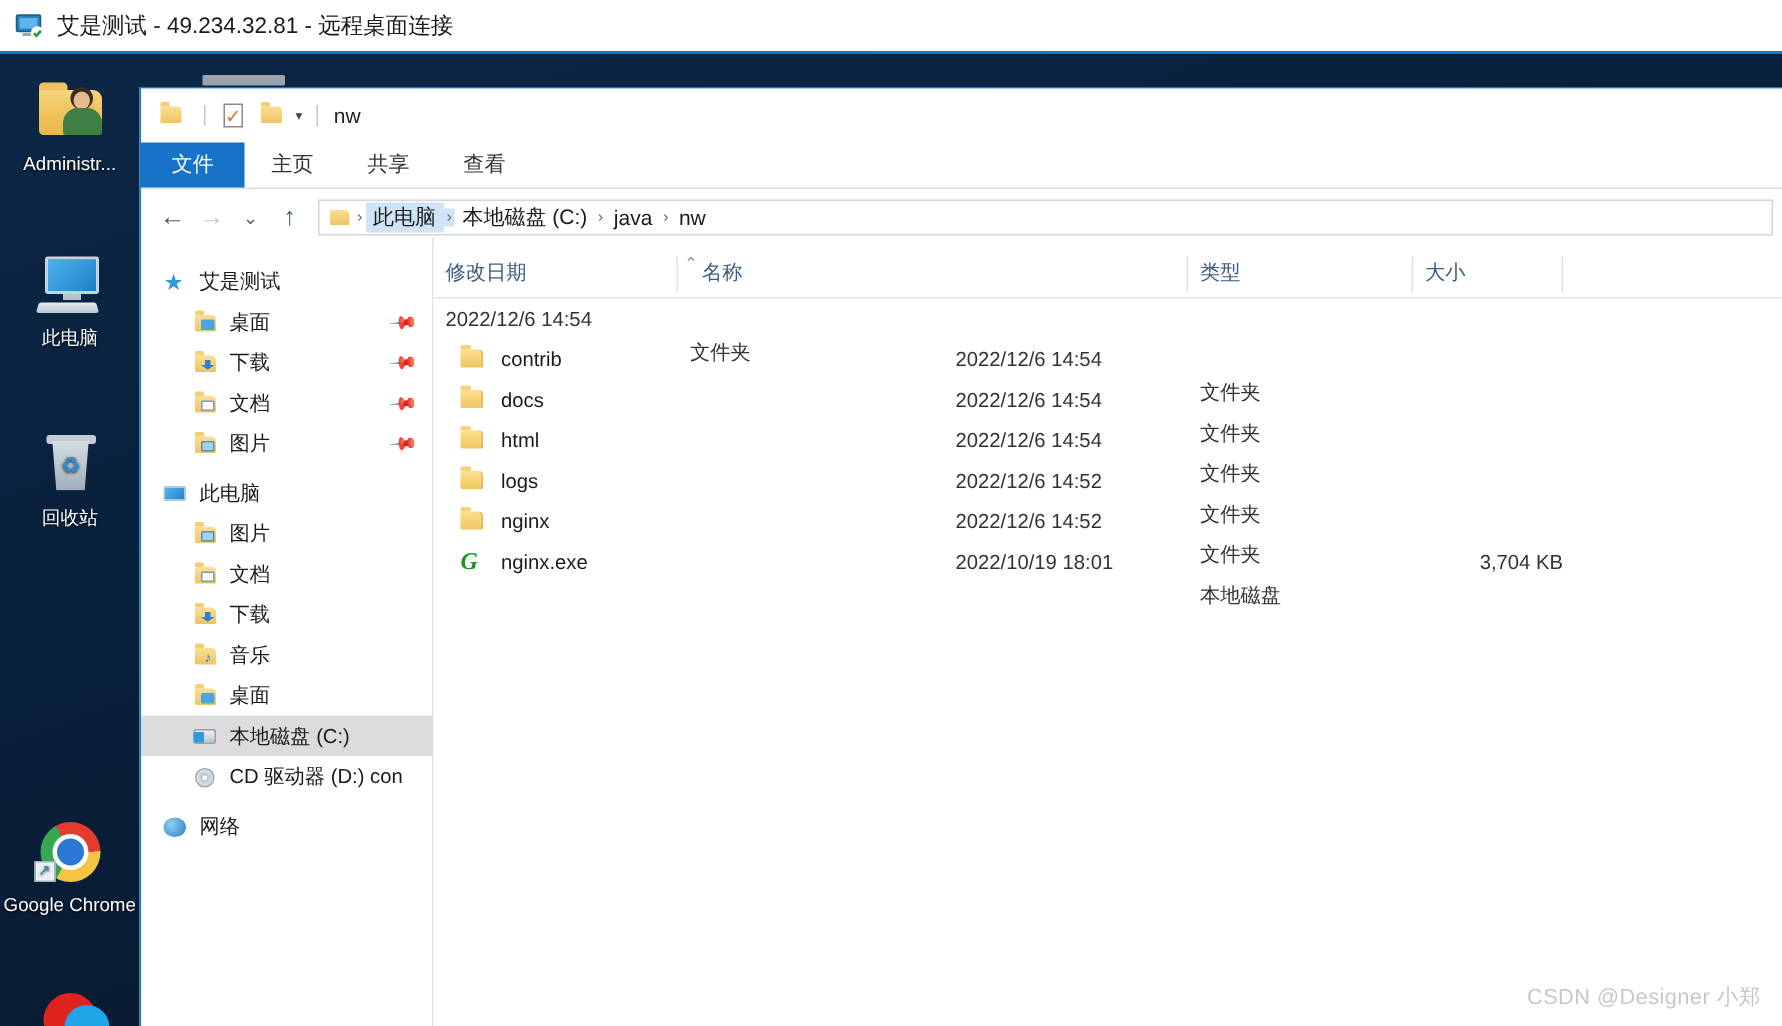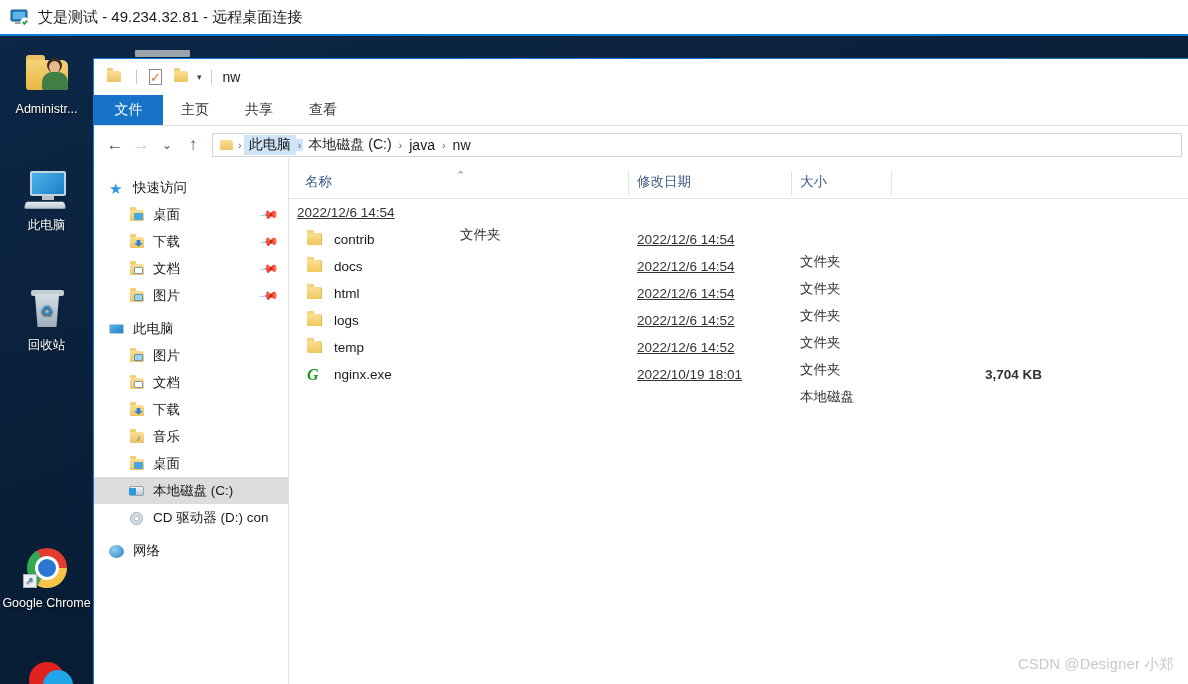--- a/index.html
+++ b/index.html
@@ -196,23 +196,23 @@
   .col.c-type { width: 150px; padding-left: 8px; }
   .col.c-size { width: 100px; padding-left: 8px; }
   #sortcaret { position: absolute; left: 167px; top: 5px; font-size: 11px; color: #7a90a8; }
   #hdr-line { height: 1px; background: #e3e3e3; }
 
   .frow {
     height: 27px; display: flex; align-items: center; font-size: 13.5px; color: #1a1a1a;
     cursor: default;
   }
   .fc-name { width: 340px; padding-left: 16px; display: flex; align-items: center; }
-  .fc-date { width: 163px; padding-left: 8px; color:#333;text-decoration:underline; }
+  .fc-date { width: 163px; padding-left: 8px; color:#333; }
   .fc-type { width: 150px; padding-left: 8px; color:#333;margin-top:44px; }
-  .fc-size { width: 100px; padding-left: 8px; text-align: right; color:#333;font-weight:bold; }
+  .fc-size { width: 100px; padding-left: 8px; text-align: right; color:#333; }
   .row-ic { width: 20px; height: 17px; position: relative; margin-right: 9px; flex: 0 0 20px; }
   .lf { position:absolute; left:2px; top:2px; width:15px; height:12px;
     background: linear-gradient(180deg,#fcdf92,#f0c75f); border-radius:1px 3px 1px 1px;
     box-shadow: inset -1px 0 0 #e0b84e; }
   .lf:before { content:''; position:absolute; left:0; top:-3px; width:7px; height:3px;
     background:#f5d37d; border-radius:1px 1px 0 0; }
   .gicon { position:absolute; left:2px; top:0px; font-size:16px; line-height:17px;
     color:#189a1e; font-weight:bold; font-family:"Liberation Serif", serif; }
 
   
@@ -346,21 +346,21 @@
 
     <div id="ex-body">
 
       <div id="navpane">
         <div id="nav-divider"></div>
 
         <div class="nav-row root">
           <span class="nav-ic">
               <i class="star">★</i>
             </span>
-          <span>快速访问</span>
+          <span>艾是测试</span>
         </div>
         <div class="nav-row child">
           <span class="nav-ic">
               <i class="nf">
                 <i class="badge" style="background:#4aa5e0"></i>
               </i>
             </span>
           <span>桌面</span>
           <span class="pin">📌</span>
         </div>
@@ -457,26 +457,30 @@
           <span class="nav-ic">
               <i class="netic"></i>
             </span>
           <span>网络</span>
         </div>
       </div>
 
       <div id="filepane">
 
         <div id="col-header">
+          <div class="col c-date">
+            <span>修改日期</span>
+            <span class="cdiv"></span>
+          </div>
           <div class="col c-name">
             <span>名称</span>
             <span class="cdiv"></span>
           </div>
-          <div class="col c-date">
-            <span>修改日期</span>
+          <div class="col c-type">
+            <span>类型</span>
             <span class="cdiv"></span>
           </div>
           <div class="col c-size">
             <span>大小</span>
             <span class="cdiv"></span>
           </div>
           <div id="sortcaret">⌃</div>
         </div>
         <div id="hdr-line"></div>
 
@@ -528,21 +532,21 @@
             </div>
             <div class="fc-date">2022/12/6 14:52</div>
             <div class="fc-type">文件夹</div>
             <div class="fc-size"></div>
           </div>
           <div class="frow">
             <div class="fc-name">
               <span class="row-ic">
                   <i class="lf"></i>
                 </span>
-              <span>temp</span>
+              <span>nginx</span>
             </div>
             <div class="fc-date">2022/12/6 14:52</div>
             <div class="fc-type">文件夹</div>
             <div class="fc-size"></div>
           </div>
           <div class="frow">
             <div class="fc-name">
               <span class="row-ic">
                   <i class="gicon">G</i>
                 </span>

